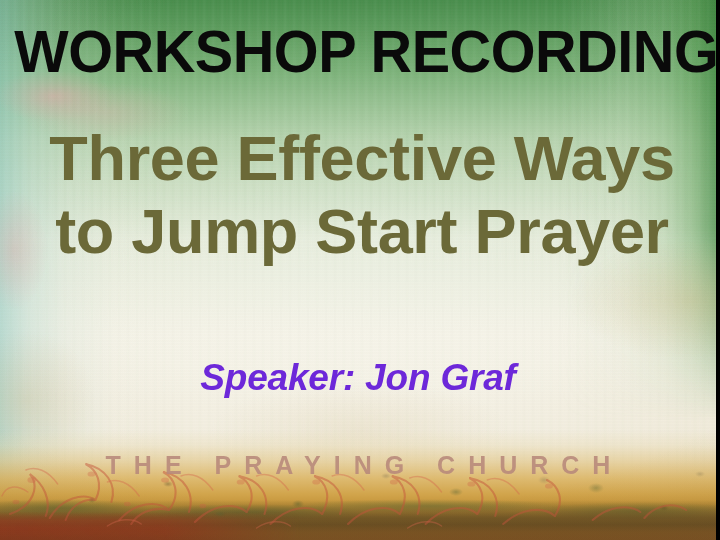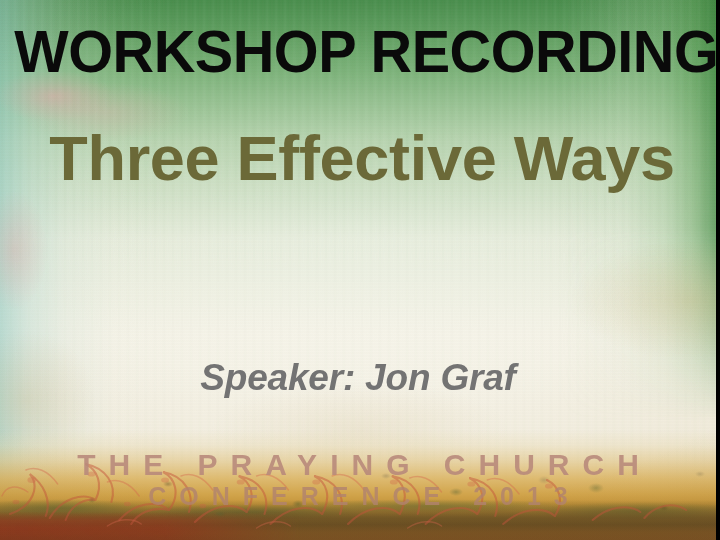--- a/index.html
+++ b/index.html
@@ -233,42 +233,42 @@
     letter-spacing: -0.3px;
     margin-left: 8px;
   }
   #main-heading .hl { display: block; white-space: nowrap; }
 
   #speaker-line {
     position: absolute;
     top: 357px;
     left: 0; right: 0;
     text-align: center;
-    color: #737373;
+    color: #6d28d9;
     font-family: "Liberation Sans Narrow", "Liberation Sans", sans-serif;
     font-weight: bold;
     font-style: italic;
     font-size: 37px;
     line-height: 42px;
     letter-spacing: -0.2px;
     white-space: nowrap;
   }
 
   #conference-block {
     position: absolute;
     top: 450px;
     left: 0; right: 0;
     text-align: center;
     z-index: 6;
   }
   #conference-name {
     color: #b8897b;
     font-family: "Liberation Sans Narrow", "Liberation Sans", sans-serif;
     font-weight: bold;
-    font-size: 30px;
+    font-size: 25px;
     line-height: 30px;
     letter-spacing: 13px;
     text-indent: 13px;
     opacity: 0.88;
     white-space: nowrap;
   }
   #conference-sub {
     color: #b1836f;
     font-family: "Liberation Sans Narrow", "Liberation Sans", sans-serif;
     font-weight: bold;
@@ -351,23 +351,23 @@
   </div>
 
   <div class="bg-layer bg-vignette"></div>
 
   <div class="text-stack">
 
     <div id="workshop-recording">WORKSHOP RECORDING</div>
 
     <div id="main-heading">
       <span class="hl">Three Effective Ways</span>
+      <span class="hl">to Jump Start Prayer</span>
     </div>
 
     <div id="speaker-line">Speaker: Jon Graf</div>
 
     <div id="conference-block">
       <div id="conference-name">THE PRAYING CHURCH</div>
-      <div id="conference-sub">CONFERENCE 2013</div>
     </div>
 
   </div>
 </div>
 
 </body></html>

